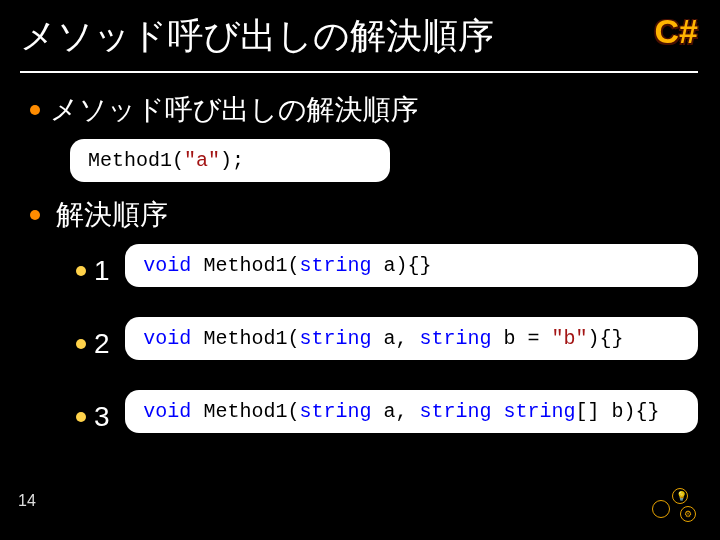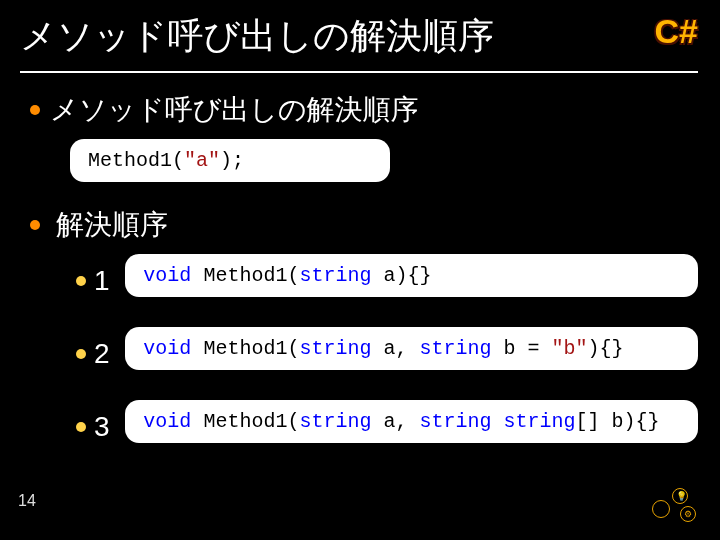--- a/index.html
+++ b/index.html
@@ -140,21 +140,21 @@
 
     <div class="bullet-row">
       <span class="dot dot-orange"></span>
       <span class="bullet-text">メソッド呼び出しの解決順序</span>
     </div>
 
     <div class="code-box call">
       <span>Method1</span><span>(</span><span class="str">"a"</span><span>);</span>
     </div>
 
-    <div class="bullet-row" style="margin-top:10px;gap:16px;">
+    <div class="bullet-row" style="gap:16px;">
       <span class="dot dot-orange"></span>
       <span class="bullet-text">解決順序</span>
     </div>
 
     
     <div class="order-row">
       <span class="dot dot-yellow"></span>
       <span class="order-num">1</span>
       <div class="code-box sig">
         <span class="kw">void</span><span> Method1(</span><span class="kw">string</span><span> a){}</span>

